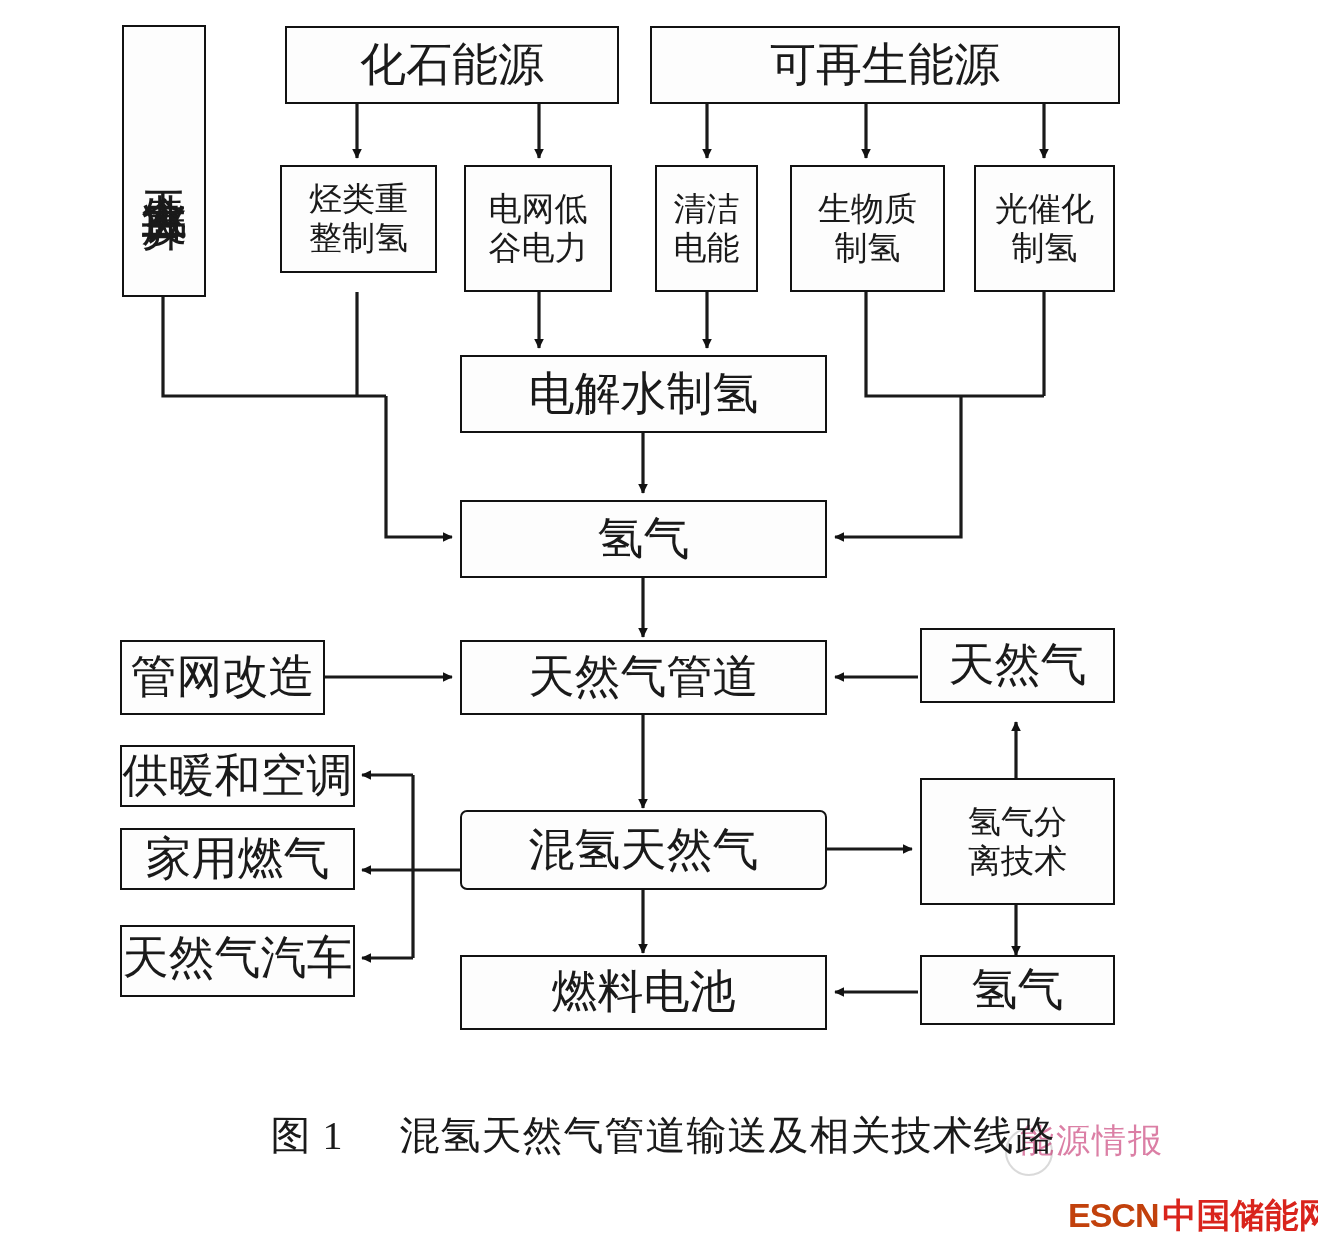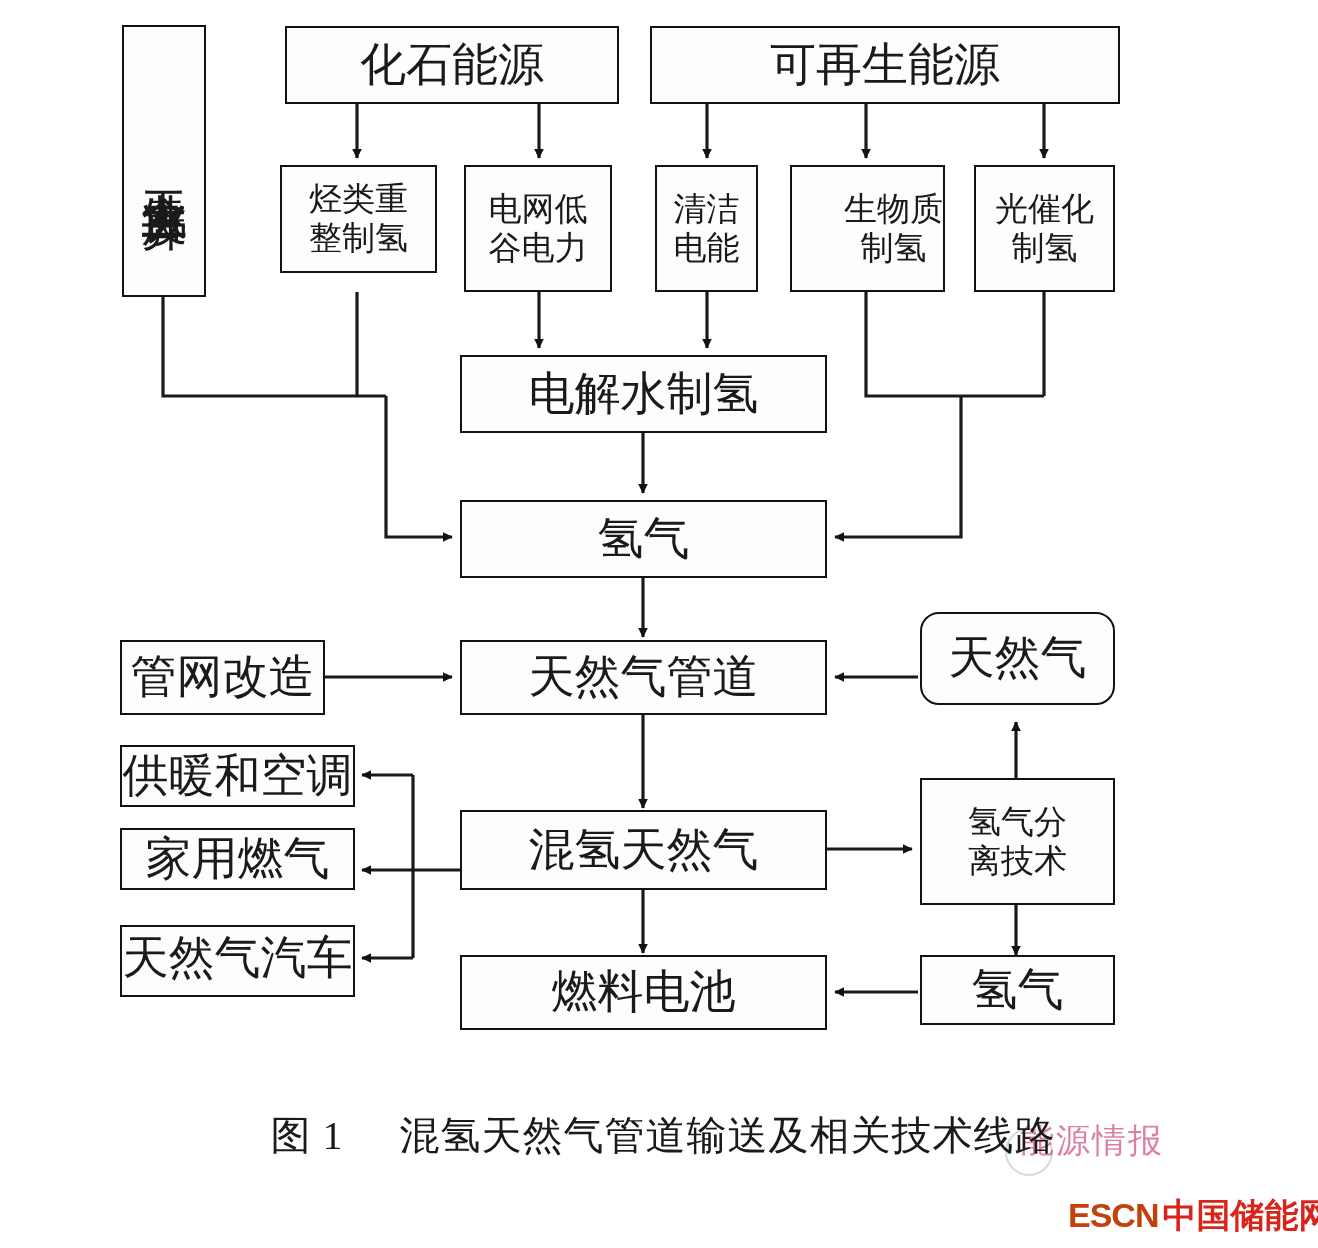--- a/index.html
+++ b/index.html
@@ -114,21 +114,21 @@
   <div class="node f33" style="left:464px;top:165px;width:148px;height:127px;">
     <span>电网低
 谷电力</span>
   </div>
 
   <div class="node f33" style="left:655px;top:165px;width:103px;height:127px;">
     <span>清洁
 电能</span>
   </div>
 
-  <div class="node f33" style="left:790px;top:165px;width:155px;height:127px;justify-content:flex-end;">
+  <div class="node f33" style="left:790px;top:165px;width:155px;height:127px;">
     <span>生物质
 制氢</span>
   </div>
 
   <div class="node f33" style="left:974px;top:165px;width:141px;height:127px;">
     <span>光催化
 制氢</span>
   </div>
 
   <div class="node f34" style="left:460px;top:355px;width:367px;height:78px;">
@@ -140,29 +140,29 @@
   </div>
 
   <div class="node f34" style="left:120px;top:640px;width:205px;height:75px;">
     <span>管网改造</span>
   </div>
 
   <div class="node f34" style="left:460px;top:640px;width:367px;height:75px;">
     <span>天然气管道</span>
   </div>
 
-  <div class="node f34" style="left:920px;top:612px;width:195px;height:93px;border-radius:19px;">
+  <div class="node f34" style="left:920px;top:628px;width:195px;height:75px;">
     <span>天然气</span>
   </div>
 
   <div class="node f34" style="left:120px;top:745px;width:235px;height:62px;">
     <span>供暖和空调</span>
   </div>
 
-  <div class="node f34" style="left:460px;top:810px;width:367px;height:80px;">
+  <div class="node f34" style="left:460px;top:810px;width:367px;height:80px;border-radius:7px;">
     <span>混氢天然气</span>
   </div>
 
   <div class="node f33" style="left:920px;top:778px;width:195px;height:127px;">
     <span>氢气分
 离技术</span>
   </div>
 
   <div class="node f34" style="left:120px;top:828px;width:235px;height:62px;">
     <span>家用燃气</span>

